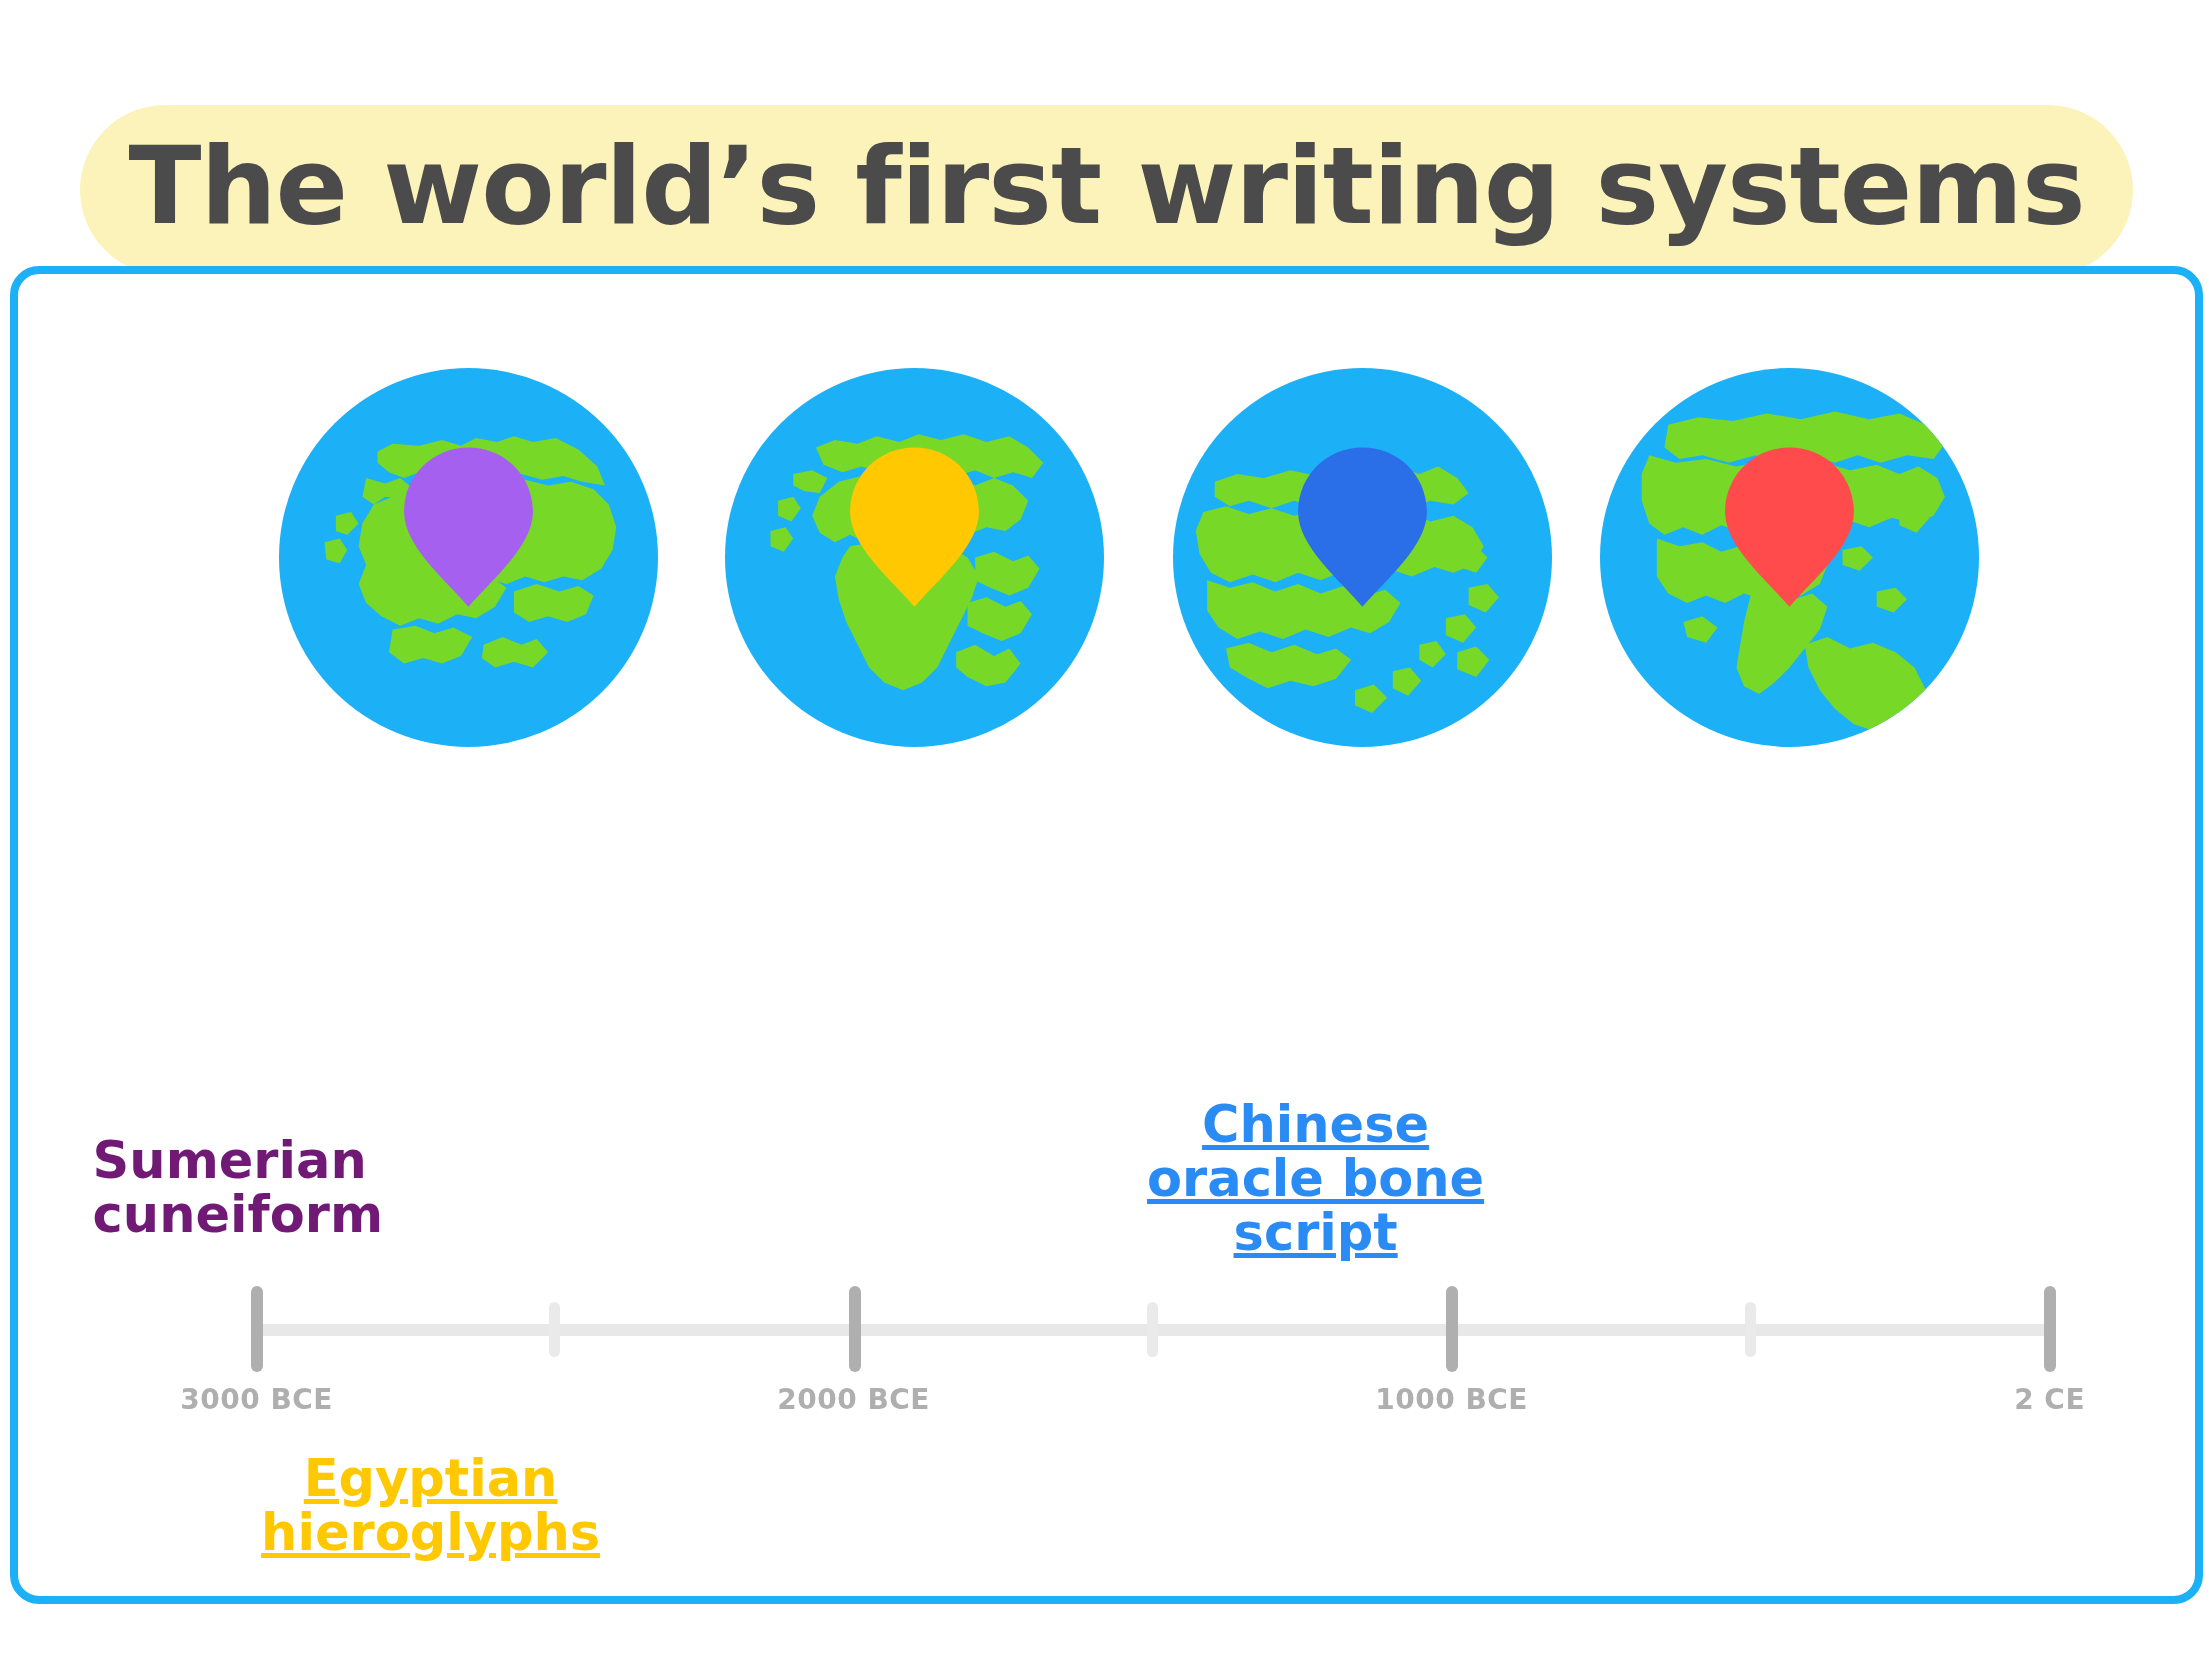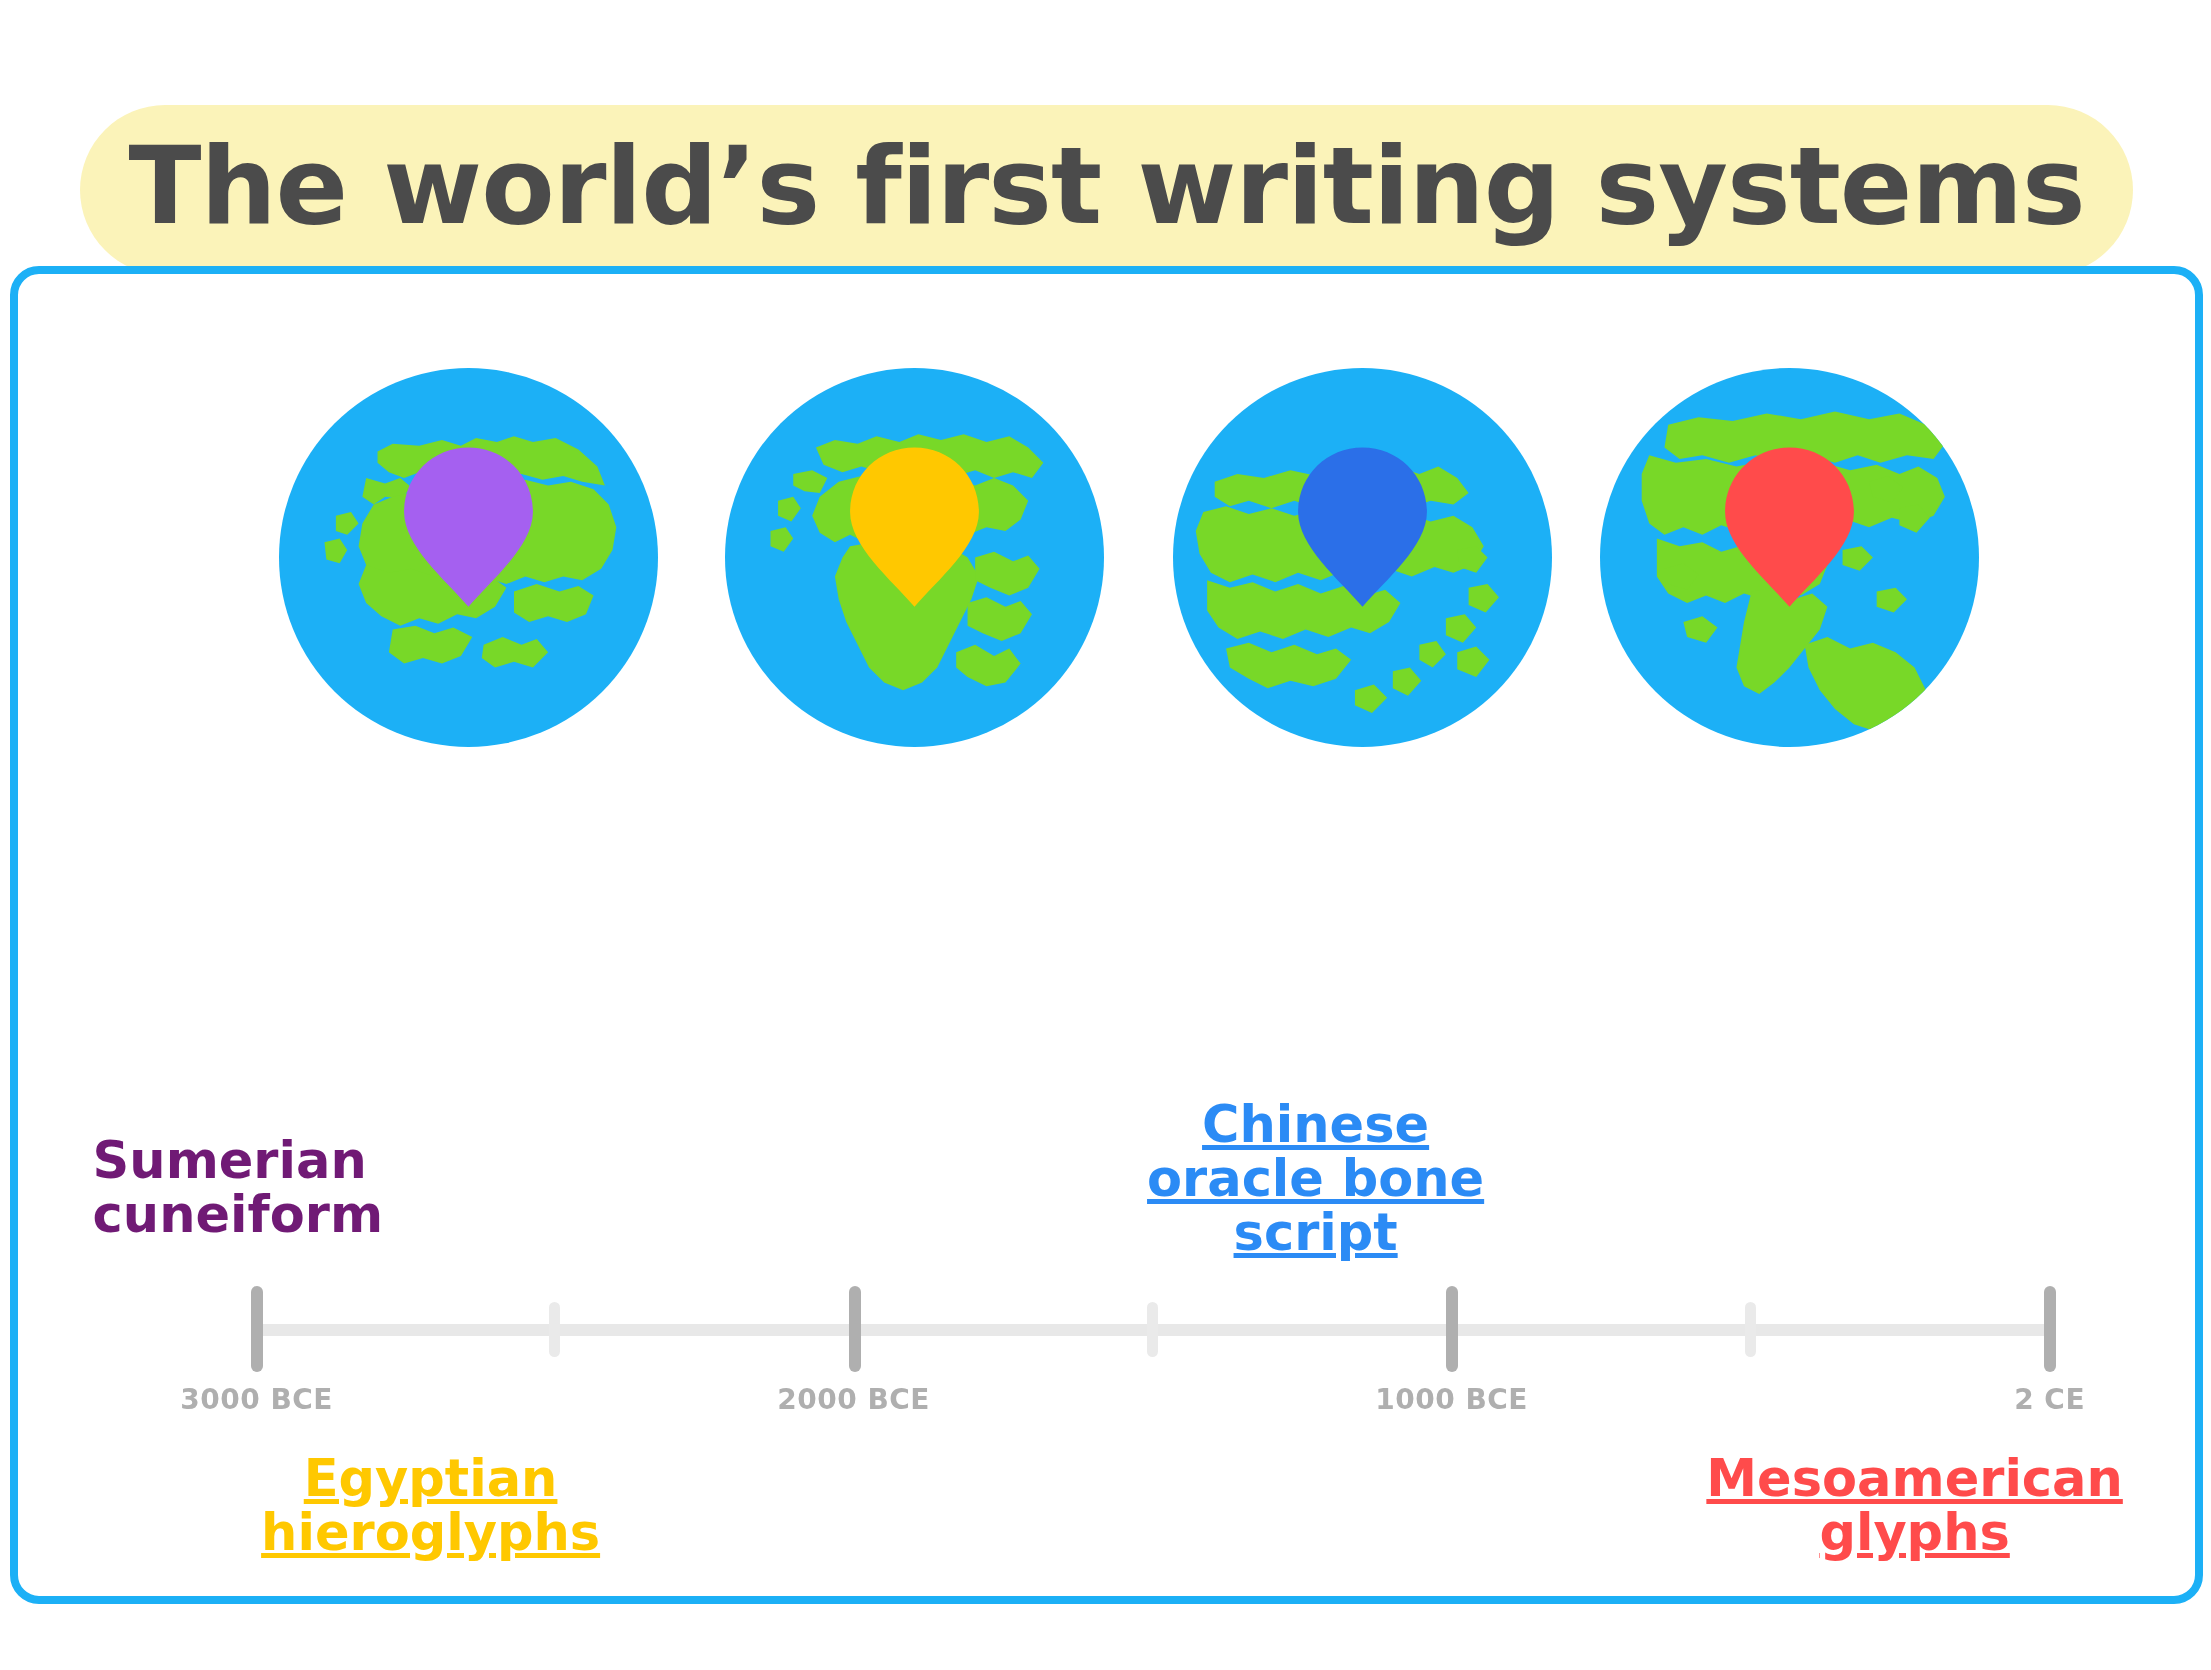--- a/index.html
+++ b/index.html
@@ -209,18 +209,16 @@
       <div class="tick-label" style="left: 836px;">2000 BCE</div>
       <div class="tick-label" style="left: 1434px;">1000 BCE</div>
       <div class="tick-label" style="left: 2032px;">2 CE</div>
       <div class="era-label above align-left" style="left: 75px; top: 860px; color: #701a75;">Sumerian
 cuneiform</div>
       <div class="era-label below align-center" style="left: 413px; top: 1178px; color: rgb(255, 200, 0);">Egyptian
 hieroglyphs</div>
       <div class="era-label above align-center" style="left: 1298px; top: 824px; color: rgb(43, 139, 245);">Chinese
 oracle bone
 script</div>
-      <div class="era-label below align-center" style="left: 1897px; top: 1178px; color: rgb(255, 75, 75);">Mesoamerican
-glyphs</div>
     </div>
 
 </div>
 
 
 </body></html>

